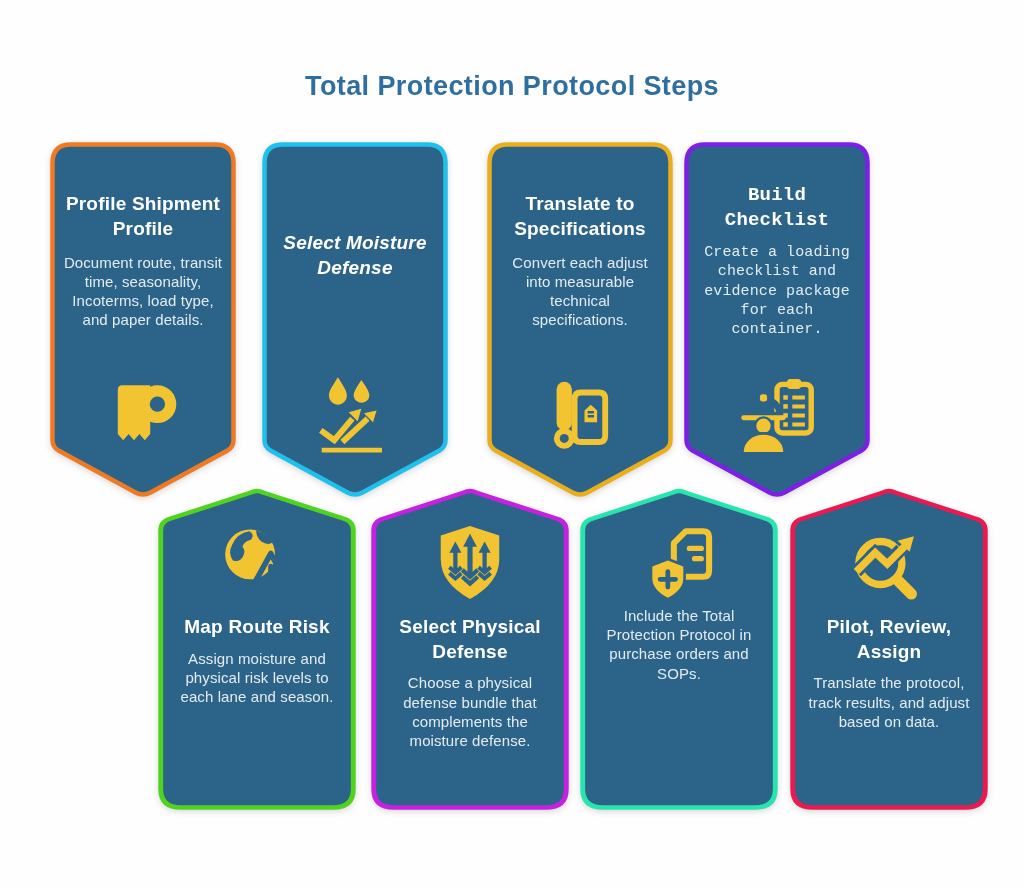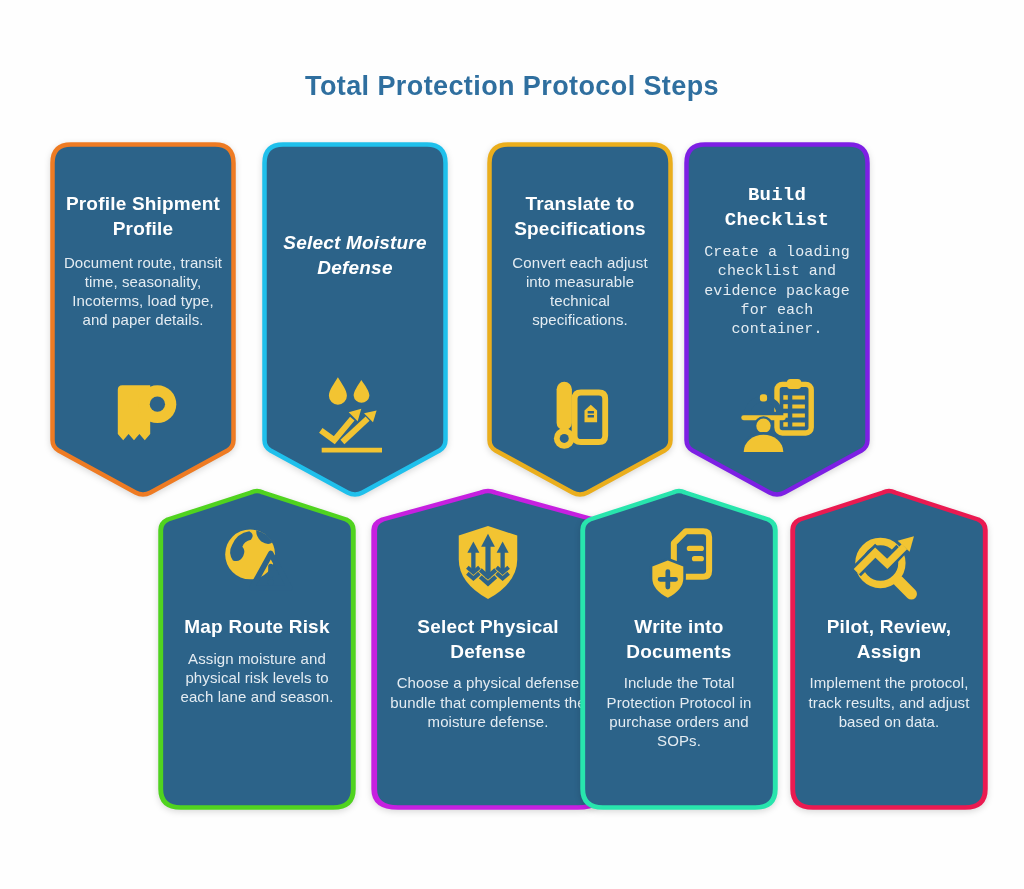--- a/index.html
+++ b/index.html
@@ -176,21 +176,21 @@
           <path class="y bs" stroke-width="6.5" stroke-linejoin="round" fill="var(--icon-yellow)" d="M66 39 L88 79 H44 Z"></path>
           <path class="bs" stroke-width="6" stroke-linecap="round" d="M66 54 V64"></path>
           <circle class="b" cx="66" cy="72.5" r="3.6"></circle>
         </svg>
       </div>
       <h2 class="card-title">Map Route Risk</h2>
       <p class="card-desc">Assign moisture and physical risk levels to each lane and season.</p>
     </div>
   </div>
 
-  <div class="card card-bottom" style="left: 371px; padding-left: 36px; --accent: #c620e0;">
+  <div class="card card-bottom" style="left: 371px; --accent: #c620e0;">
     <svg class="shape" viewBox="0 0 182 322" preserveAspectRatio="none">
       <path class="shape-path" d="M96.5 4.5 L173 31.5 Q179.5 35 179.5 42 V301 Q179.5 319.5 161 319.5 H21 Q2.5 319.5 2.5 301 V42 Q2.5 35 9 31.5 L85.5 4.5 Q91 1.5 96.5 4.5 Z"></path>
     </svg>
     <div class="content content-bottom">
       <div class="icon-box">
         <svg viewBox="0 0 100 100">
           <path class="y" d="M50 7 L84 18 V46 Q84 73 50 92 Q16 73 16 46 V18 Z"></path>
           <path class="b" d="M50 16 L58 31 H42 Z"></path>
           <rect class="b" x="47" y="29" width="6" height="38"></rect>
           <path class="bs" stroke-width="5" d="M41 58 L50 66 L59 58 M41 66 L50 74 L59 66"></path>
@@ -213,37 +213,36 @@
     </svg>
     <div class="content content-bottom">
       <div class="icon-box">
         <svg viewBox="0 0 100 100">
           <path class="ys" stroke-width="7" stroke-linejoin="round" d="M58 13 H78 Q85 13 85 20 V59 Q85 66 78 66 H51 Q44 66 44 59 V27 Z"></path>
           <path class="ys" stroke-width="6" stroke-linecap="round" d="M62 33 H76 M68 45 H76"></path>
           <path class="y" stroke="var(--card-fill)" stroke-width="6" stroke-linejoin="round" paint-order="stroke" d="M37 47 L55 54 V68 Q55 81 37 90.5 Q19 81 19 68 V54 Z"></path>
           <path class="bs" stroke-width="5.5" stroke-linecap="round" d="M37 60 V78 M28 69 H46"></path>
         </svg>
       </div>
-      <h2 class="card-title">Write into Documents</h2>
       <p class="card-desc">Include the Total Protection Protocol in purchase orders and SOPs.</p>
     </div>
   </div>
 
   <div class="card card-bottom" style="left: 790px; --accent: #ea1a51;">
     <svg class="shape" viewBox="0 0 182 322" preserveAspectRatio="none">
       <path class="shape-path" d="M96.5 4.5 L173 31.5 Q179.5 35 179.5 42 V301 Q179.5 319.5 161 319.5 H21 Q2.5 319.5 2.5 301 V42 Q2.5 35 9 31.5 L85.5 4.5 Q91 1.5 96.5 4.5 Z"></path>
     </svg>
     <div class="content content-bottom">
       <div class="icon-box">
         <svg viewBox="0 0 100 100">
           <circle class="ys" stroke-width="8.5" cx="40" cy="50" r="25"></circle>
           <path class="ys" stroke-width="13" stroke-linecap="round" d="M61 71 L76 86"></path>
           <path class="bs" stroke-width="15" d="M12 60 L34 38 L48 51 L64 34"></path>
           <path class="ys" stroke-width="8.5" d="M12 60 L34 38 L48 51 L68 31"></path>
           <path class="y" d="M79 19 L74 37 L60 24 Z"></path>
         </svg>
       </div>
       <h2 class="card-title">Pilot, Review, Assign</h2>
-      <p class="card-desc">Implement the protocol, track results, and adjust based on data.</p>
+      <p class="card-desc">Translate the protocol, track results, and adjust based on data.</p>
     </div>
   </div>
 
 </div>
 
 </body></html>

